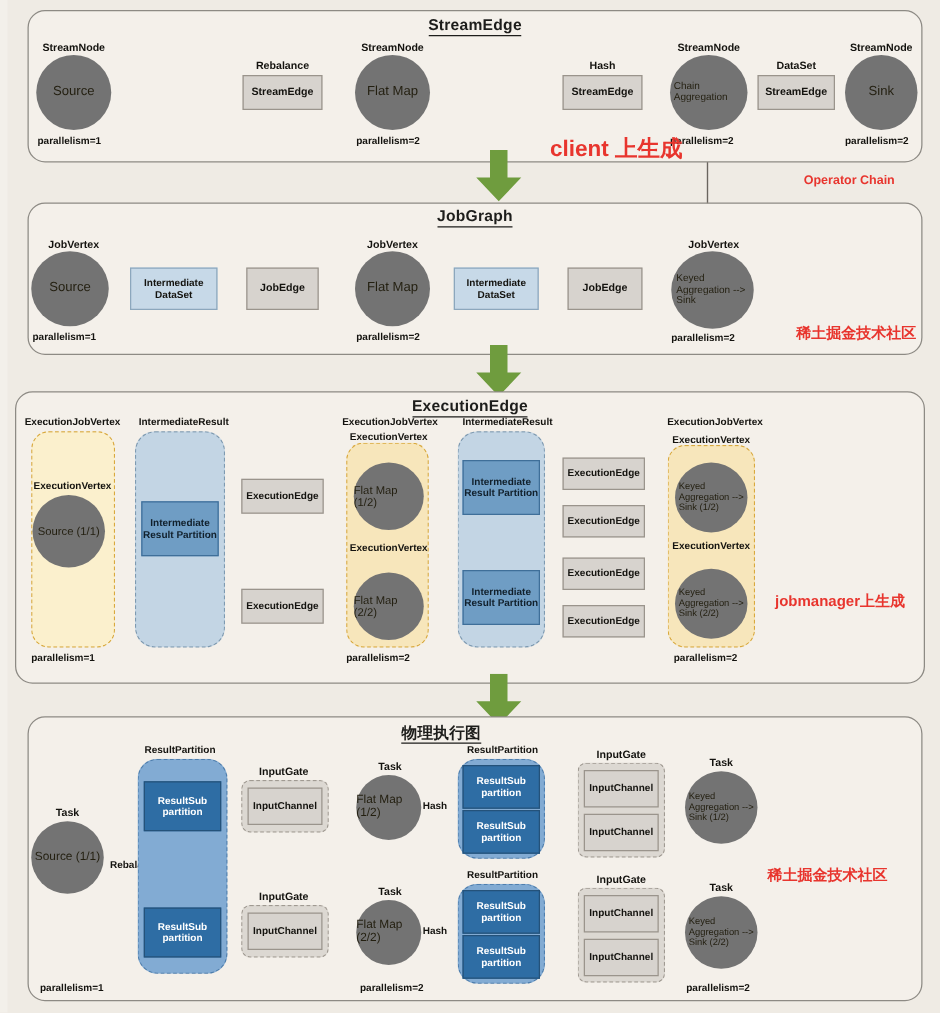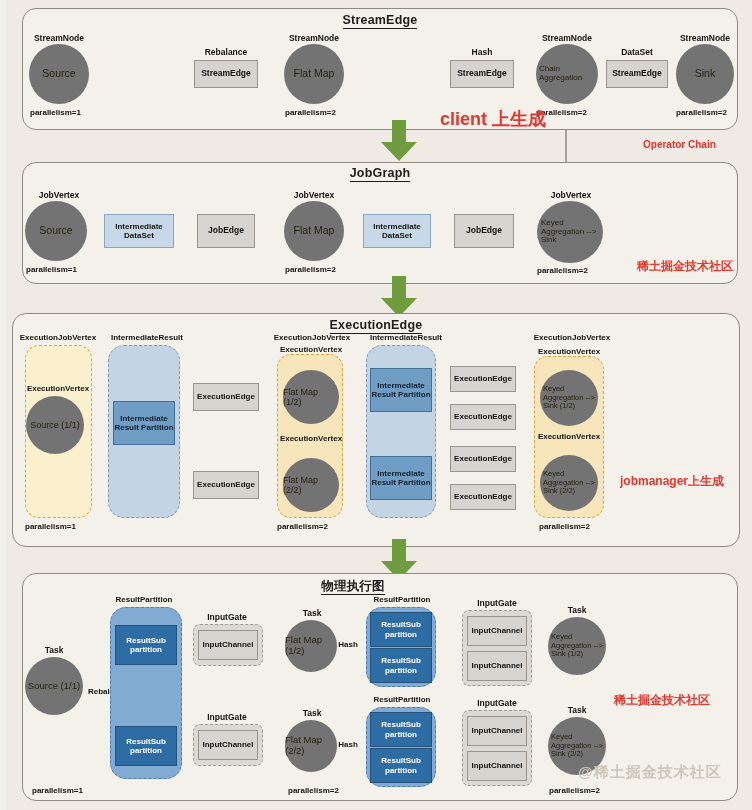--- a/index.html
+++ b/index.html
@@ -378,14 +378,13 @@
   <div class="gbox" style="left:467px;top:751px;width:60px;height:30px;font-size:8px;">InputChannel</div>
 
   <div class="lbl" style="left:549px;top:605px;width:56px;font-size:8.5px;">Task</div>
   <div class="ellipse" style="left:548px;top:617px;width:58px;height:58px;font-size:7.5px;padding:0 3px;">Keyed Aggregation --&gt; Sink (1/2)</div>
   <div class="lbl" style="left:549px;top:705px;width:56px;font-size:8.5px;">Task</div>
   <div class="ellipse" style="left:548px;top:717px;width:58px;height:58px;font-size:7.5px;padding:0 3px;">Keyed Aggregation --&gt; Sink (2/2)</div>
   <div class="para" style="left:549px;top:786px;font-size:8px;">parallelism=2</div>
 
   <div class="redtxt" style="left:614px;top:692px;font-size:12px;">稀土掘金技术社区</div>
 
-  <div class="watermark" style="left:578px;top:763px;font-size:15px;">@稀土掘金技术社区</div>
 </div>
 
 </body></html>

